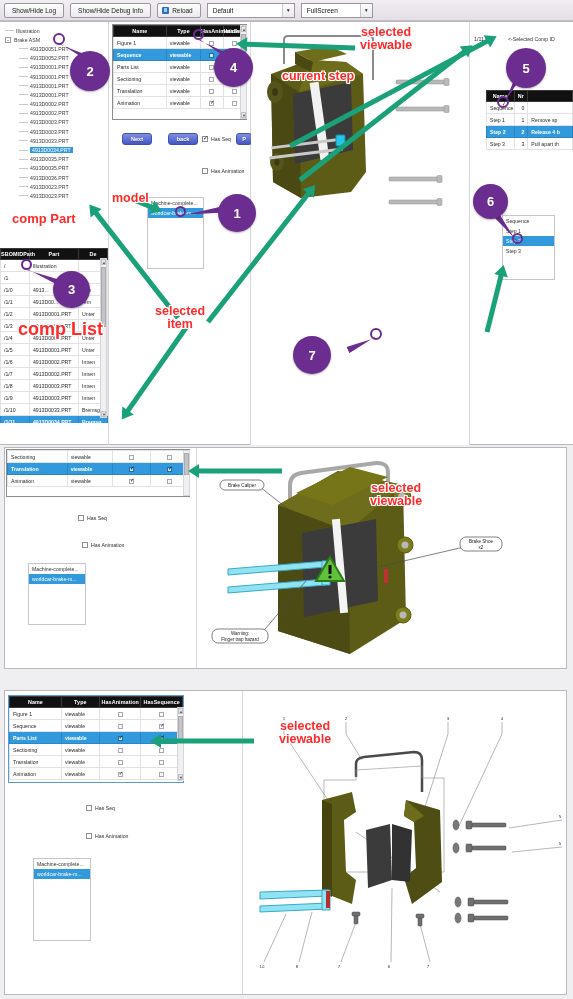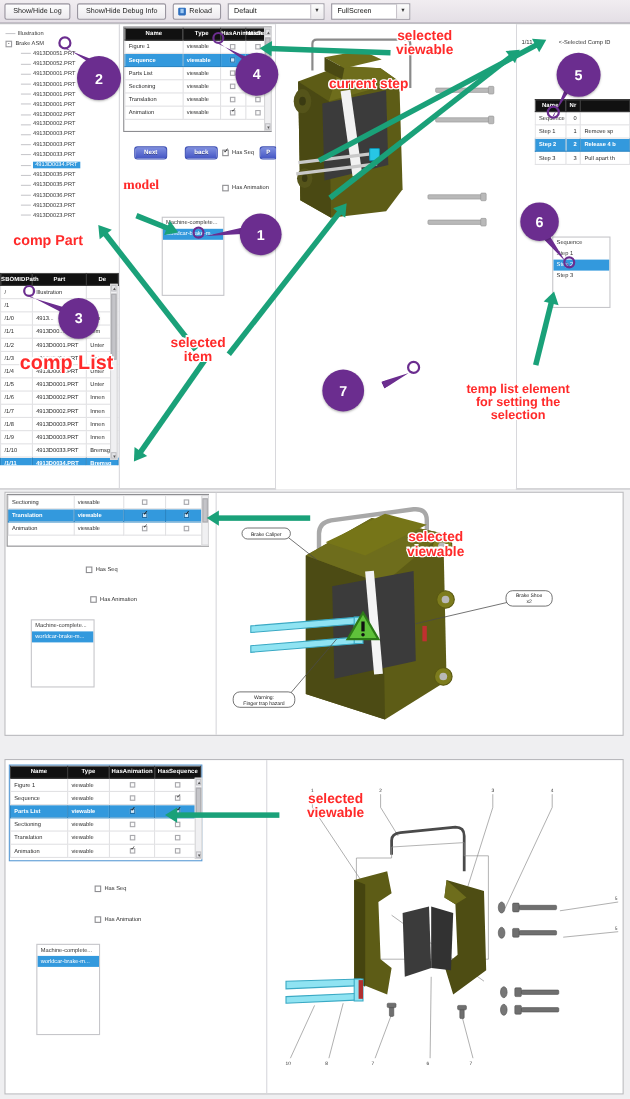--- a/index.html
+++ b/index.html
@@ -824,33 +824,28 @@
 
   <div class="arrow" style="left:254px;top:741px;width:95px;transform:rotate(180deg);">
     <div class="shaft" style="width:95px;"></div>
       <div class="head" style="left:93px;"></div>
   </div>
 
   <div class="annot" style="left:360px;top:26px;font-size:12.5px;text-align:center;">
     <span style="white-space:pre-line;">selected
 viewable</span>
   </div>
-  <div class="annot" style="left:299px;top:70px;font-size:12.5px;">current step</div>
+  <div class="annot" style="left:282px;top:70px;font-size:12.5px;">current step</div>
   <div class="annot" style="left:12px;top:212px;font-size:13px;">comp Part</div>
   <div class="annot" style="left:18px;top:320px;font-size:18px;">comp List</div>
-  <div class="annot" style="left:112px;top:162px;font-size:12.5px;font-family:Liberation Serif, serif;">model</div>
+  <div class="annot" style="left:112px;top:192px;font-size:12.5px;">model</div>
   <div class="annot" style="left:155px;top:305px;font-size:12.5px;text-align:center;">
     <span style="white-space:pre-line;">selected
 item</span>
   </div>
-  <div class="annot" style="left:424px;top:348px;font-size:11.5px;text-align:center;">
-    <span style="white-space:pre-line;">temp list element
-for setting the
-selection</span>
-  </div>
   <div class="annot" style="left:370px;top:482px;font-size:12.5px;text-align:center;">
     <span style="white-space:pre-line;">selected
 viewable</span>
   </div>
   <div class="annot" style="left:279px;top:720px;font-size:12.5px;text-align:center;">
     <span style="white-space:pre-line;">selected
 viewable</span>
   </div>
 
   <div class="tail" style="left:180px;top:212px;width:48px;transform:rotate(-8deg);clip-path:polygon(0 42%,0 58%,100% 0,100% 100%);"></div>

